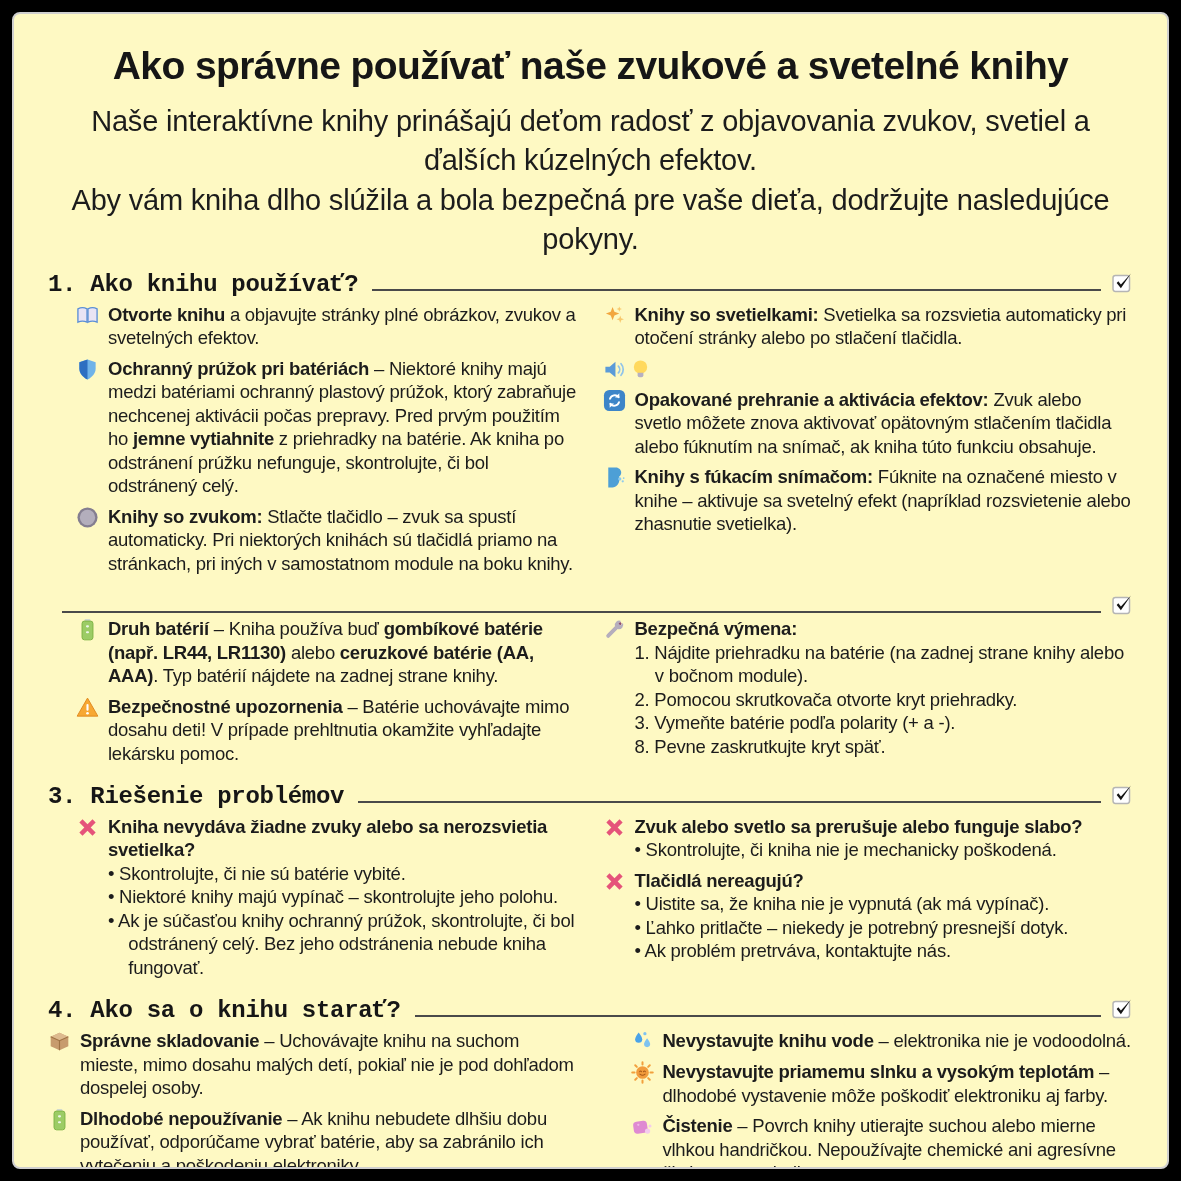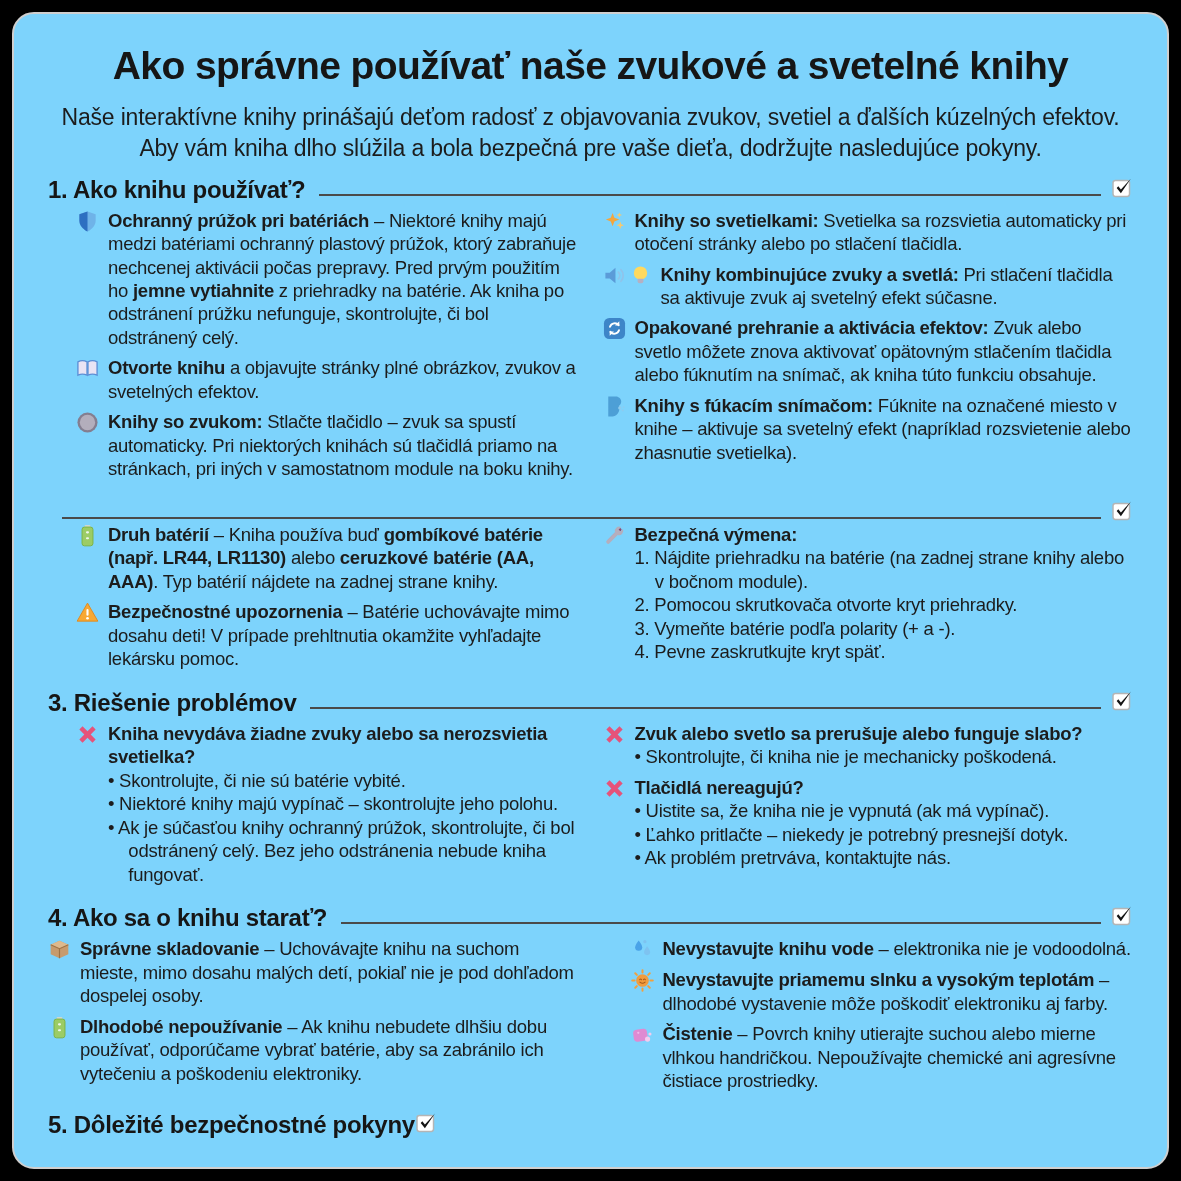--- a/index.html
+++ b/index.html
@@ -1,36 +1,36 @@
 <!DOCTYPE html>
 <html><head>
 <meta charset="utf-8">
 <style>
   html,body{margin:0;padding:0}
   body{
     width:1181px;height:1181px;background:#000;
     font-family:"Liberation Sans",sans-serif;position:relative;
   }
   .card{
-    position:absolute;inset:12px;background:#7dd3fc;border-radius:22px;
+    position:absolute;inset:12px;background:#fef9c3;border-radius:8px;
     border:2px solid #cfcfcf;padding:18px 34px;box-sizing:border-box;overflow:hidden;
   }
   h1{
     font-size:39px;letter-spacing:-0.6px;text-align:center;
     margin:12px 0 14px;color:#161616;font-weight:bold;
   }
   .intro{
-    text-align:center;font-size:23px;line-height:1.36;color:#1c1c1c;
+    text-align:center;font-size:29px;line-height:1.36;color:#1c1c1c;
     margin:0 0 2px;letter-spacing:-0.2px;
   }
   section{margin-top:5px}
   .sec-head{display:flex;align-items:flex-start}
   h2{
     font-size:24px;margin:6px 0 3px;color:#161616;letter-spacing:-0.3px;
-    white-space:nowrap;font-weight:bold;
+    white-space:nowrap;font-weight:bold;font-family:Liberation Mono, monospace;
   }
   .rule{flex:1;height:0;border-bottom:2.5px solid #4a4a4a;margin:24px 10px 0 14px}
   .icon{display:inline-flex}
   .head-check{padding-top:6px}
   .head-check svg{width:22px;height:22px}
   .cols{display:grid;grid-template-columns:1fr 1fr;column-gap:24px;margin-top:2px}
   .col-left{padding-left:28px}
   .item{display:flex;gap:9px;margin-bottom:7px}
   .icons{display:flex;gap:3px;flex-shrink:0;padding-top:1px}
   .icons svg{width:23px;height:23px}
@@ -60,40 +60,40 @@
               <path d="M6.2 13.2l4.6 5.6L21.8 2.8l-11 11.8-2.8-3.4z" fill="#141414"></path>
             </svg>
           </span>
         </div>
         <div class="cols">
           <div class="col col-left">
             <div class="item">
               <span class="icons">
                 <span class="icon">
                   <svg viewBox="0 0 24 24">
+                    <path d="M2 5c3-1.5 6.5-1.5 9.5 0v14c-3-1.5-6.5-1.5-9.5 0z" fill="#e9e4f4" stroke="#5b8fd6" stroke-width="1.4"></path>
+                    <path d="M22 5c-3-1.5-6.5-1.5-9.5 0v14c3-1.5 6.5-1.5 9.5 0z" fill="#e9e4f4" stroke="#5b8fd6" stroke-width="1.4"></path>
+                  </svg>
+                </span>
+              </span>
+              <div class="txt">
+                <div class="lead"><b>Otvorte knihu</b><span> a objavujte stránky plné obrázkov, zvukov a svetelných efektov.</span></div>
+              </div>
+            </div>
+            <div class="item">
+              <span class="icons">
+                <span class="icon">
+                  <svg viewBox="0 0 24 24">
                     <path d="M12 1.5l8.5 3v6.5c0 5-3.7 9.3-8.5 11.5-4.8-2.2-8.5-6.5-8.5-11.5V4.5z" fill="#6fb3e8"></path>
                     <path d="M12 1.5L3.5 4.5v6.5c0 5 3.7 9.3 8.5 11.5z" fill="#2d6fc1"></path>
                   </svg>
                 </span>
               </span>
               <div class="txt">
                 <div class="lead"><b>Ochranný prúžok pri batériách</b><span> – Niektoré knihy majú medzi batériami ochranný plastový prúžok, ktorý zabraňuje nechcenej aktivácii počas prepravy. Pred prvým použitím ho </span><b>jemne vytiahnite</b><span> z priehradky na batérie. Ak kniha po odstránení prúžku nefunguje, skontrolujte, či bol odstránený celý.</span></div>
-              </div>
-            </div>
-            <div class="item">
-              <span class="icons">
-                <span class="icon">
-                  <svg viewBox="0 0 24 24">
-                    <path d="M2 5c3-1.5 6.5-1.5 9.5 0v14c-3-1.5-6.5-1.5-9.5 0z" fill="#e9e4f4" stroke="#5b8fd6" stroke-width="1.4"></path>
-                    <path d="M22 5c-3-1.5-6.5-1.5-9.5 0v14c3-1.5 6.5-1.5 9.5 0z" fill="#e9e4f4" stroke="#5b8fd6" stroke-width="1.4"></path>
-                  </svg>
-                </span>
-              </span>
-              <div class="txt">
-                <div class="lead"><b>Otvorte knihu</b><span> a objavujte stránky plné obrázkov, zvukov a svetelných efektov.</span></div>
               </div>
             </div>
             <div class="item">
               <span class="icons">
                 <span class="icon">
                   <svg viewBox="0 0 24 24">
                     <circle cx="12" cy="12" r="10.5" fill="#847e90"></circle>
                     <circle cx="12" cy="12" r="8" fill="#b3aebc"></circle>
                   </svg>
                 </span>
@@ -126,23 +126,20 @@
                     <path d="M16 8.5a5 5 0 010 7M18.8 6a9 9 0 010 12" stroke="#90c3ea" stroke-width="1.8" fill="none" stroke-linecap="round"></path>
                   </svg>
                 </span>
                 <span class="icon">
                   <svg viewBox="0 0 24 24">
                     <circle cx="12" cy="9.5" r="7" fill="#ffd95e"></circle>
                     <path d="M9 15.5h6v2.5a2 2 0 01-2 2h-2a2 2 0 01-2-2z" fill="#b6b0c2"></path>
                   </svg>
                 </span>
               </span>
-              <div class="txt">
-                <div class="lead"><b>Knihy kombinujúce zvuky a svetlá:</b><span> Pri stlačení tlačidla sa aktivuje zvuk aj svetelný efekt súčasne.</span></div>
-              </div>
             </div>
             <div class="item">
               <span class="icons">
                 <span class="icon">
                   <svg viewBox="0 0 24 24">
                     <rect x="1" y="1" width="22" height="22" rx="5.5" fill="#3d85c8"></rect>
                     <path d="M7.3 10.2a5.2 5.2 0 019-1.7M16.7 13.8a5.2 5.2 0 01-9 1.7" stroke="#fff" stroke-width="2" fill="none" stroke-linecap="round"></path>
                     <path d="M17 4.4v4.4h-4.4z" fill="#fff"></path>
                     <path d="M7 19.6v-4.4h4.4z" fill="#fff"></path>
                   </svg>
@@ -220,21 +217,21 @@
                     <rect x="10.7" y="2" width="2.8" height="19" rx="1.2" transform="rotate(45 12 11.5)" fill="#8d4a73"></rect>
                     <path d="M20.8 5.2a4.6 4.6 0 01-5.5 6.3L7 19.8a2 2 0 11-2.8-2.8l8.3-8.3a4.6 4.6 0 016.3-5.5l-2.6 2.6 2.1 2.1z" fill="#b5aebd"></path>
                   </svg>
                 </span>
               </span>
               <div class="txt">
                 <div class="lead"><b>Bezpečná výmena:</b></div>
                 <div class="sub">1. Nájdite priehradku na batérie (na zadnej strane knihy alebo v bočnom module).</div>
                 <div class="sub">2. Pomocou skrutkovača otvorte kryt priehradky.</div>
                 <div class="sub">3. Vymeňte batérie podľa polarity (+ a -).</div>
-                <div class="sub">4. Pevne zaskrutkujte kryt späť.</div>
+                <div class="sub">8. Pevne zaskrutkujte kryt späť.</div>
               </div>
             </div>
           </div>
         </div>
       </section>
       <section>
         <div class="sec-head">
           <h2>3. Riešenie problémov</h2>
           <div class="rule"></div>
           <span class="icon head-check">

